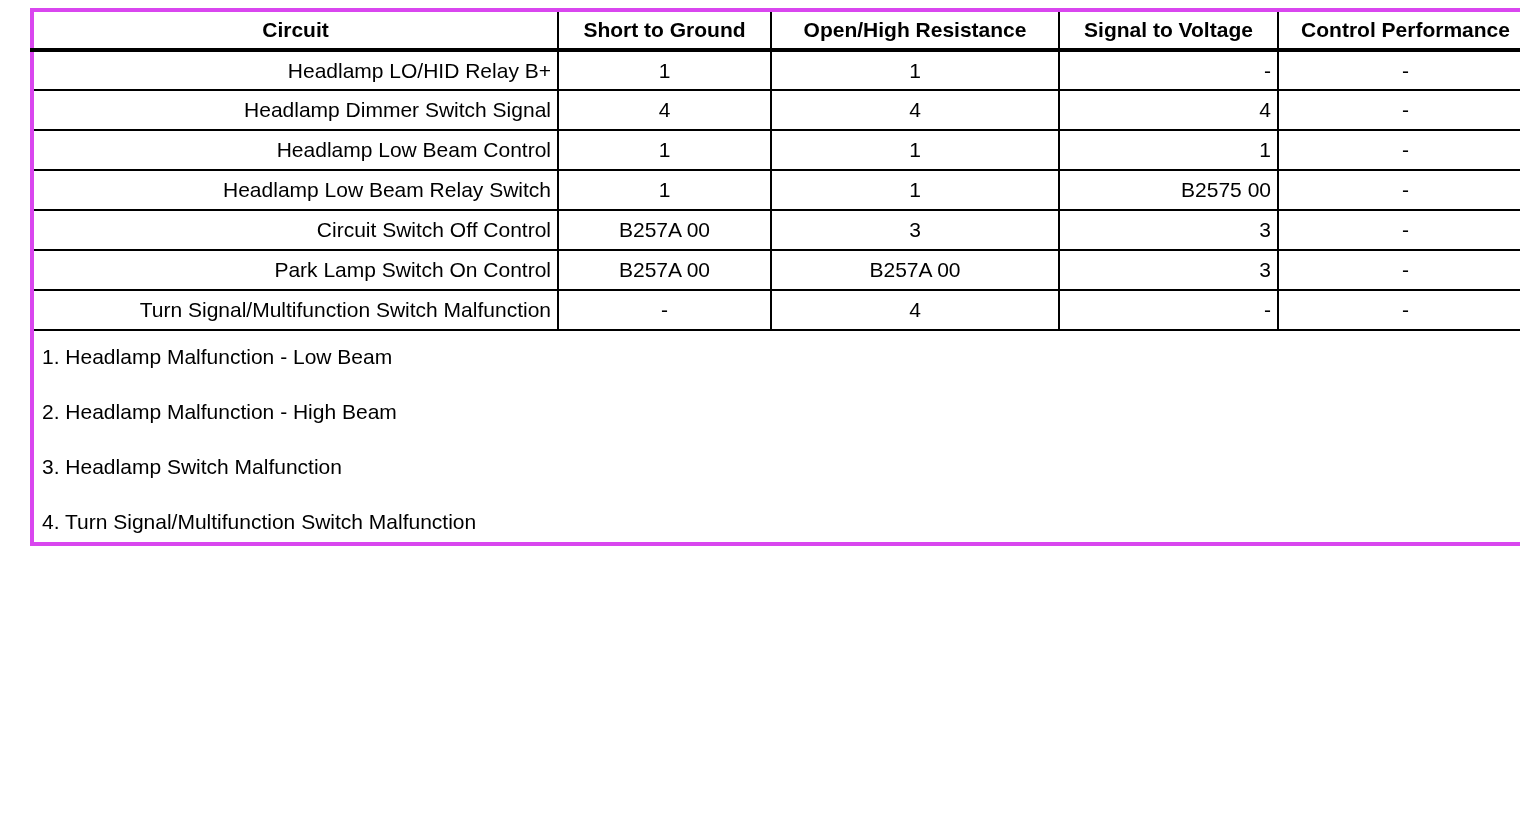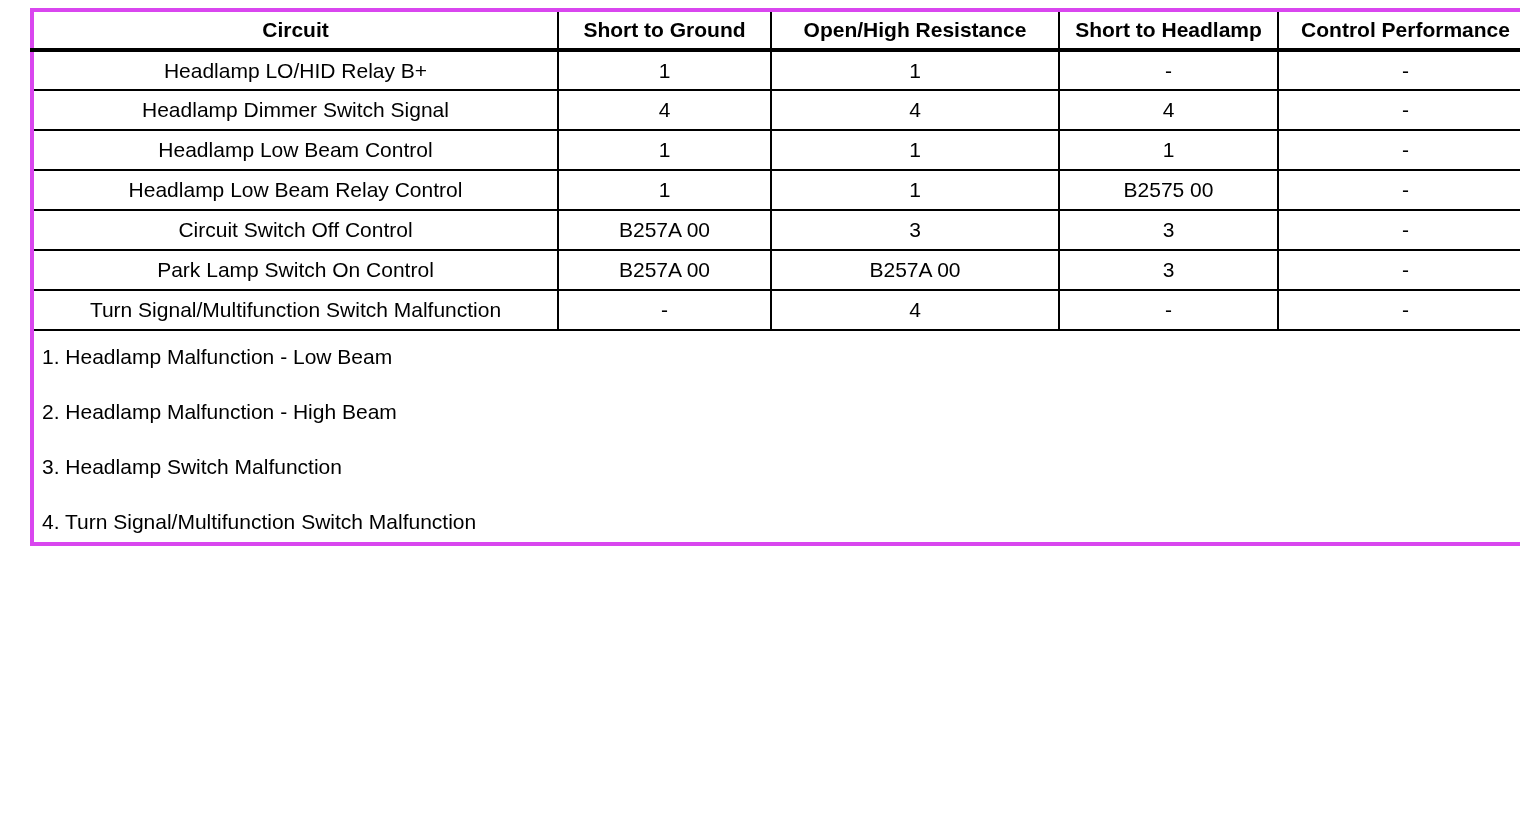--- a/index.html
+++ b/index.html
@@ -45,21 +45,21 @@
   }
   tbody td {
     border: 2px solid #000000;
     height: 40px;
     font-size: 21px;
     vertical-align: middle;
     padding: 0 6px;
     white-space: nowrap;
     overflow: hidden;
   }
-  tbody td.align-left  { text-align: center; }
+  tbody td.align-left  { text-align: right; }
   tbody td.align-center{ text-align: center; }
 
   tfoot td {
     border: 2px solid #000000;
     font-size: 21px;
     vertical-align: top;
     padding: 14px 8px 8px 8px;
     height: 200px;
   }
   .footnote {
@@ -79,21 +79,21 @@
         <col class="c1">
         <col class="c2">
         <col class="c3">
         <col class="c4">
     </colgroup>
     <thead>
       <tr>
         <th>Circuit</th>
         <th>Short to Ground</th>
         <th>Open/High Resistance</th>
-        <th>Short to Headlamp</th>
+        <th>Signal to Voltage</th>
         <th>Control Performance</th>
       </tr>
     </thead>
     <tbody>
         <tr>
           <td class="align-left">Headlamp LO/HID Relay B+</td>
           <td class="align-center">1</td>
           <td class="align-center">1</td>
           <td class="align-left">-</td>
           <td class="align-center">-</td>
@@ -106,21 +106,21 @@
           <td class="align-center">-</td>
         </tr>
         <tr>
           <td class="align-left">Headlamp Low Beam Control</td>
           <td class="align-center">1</td>
           <td class="align-center">1</td>
           <td class="align-left">1</td>
           <td class="align-center">-</td>
         </tr>
         <tr>
-          <td class="align-left">Headlamp Low Beam Relay Control</td>
+          <td class="align-left">Headlamp Low Beam Relay Switch</td>
           <td class="align-center">1</td>
           <td class="align-center">1</td>
           <td class="align-left">B2575 00</td>
           <td class="align-center">-</td>
         </tr>
         <tr>
           <td class="align-left">Circuit Switch Off Control</td>
           <td class="align-center">B257A 00</td>
           <td class="align-center">3</td>
           <td class="align-left">3</td>

